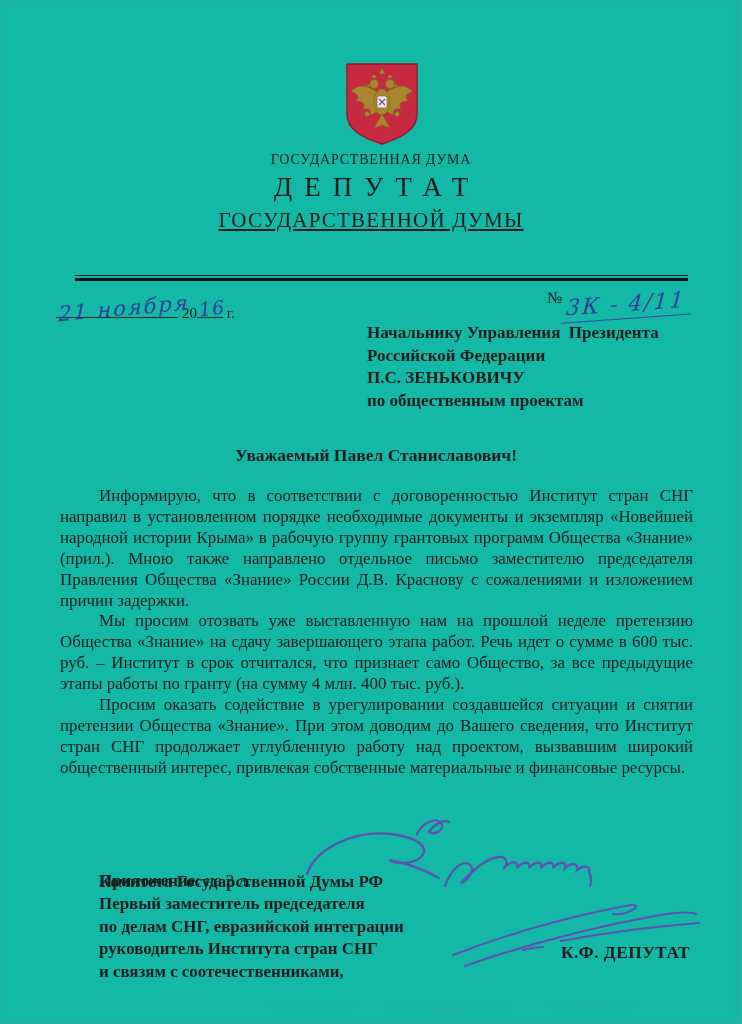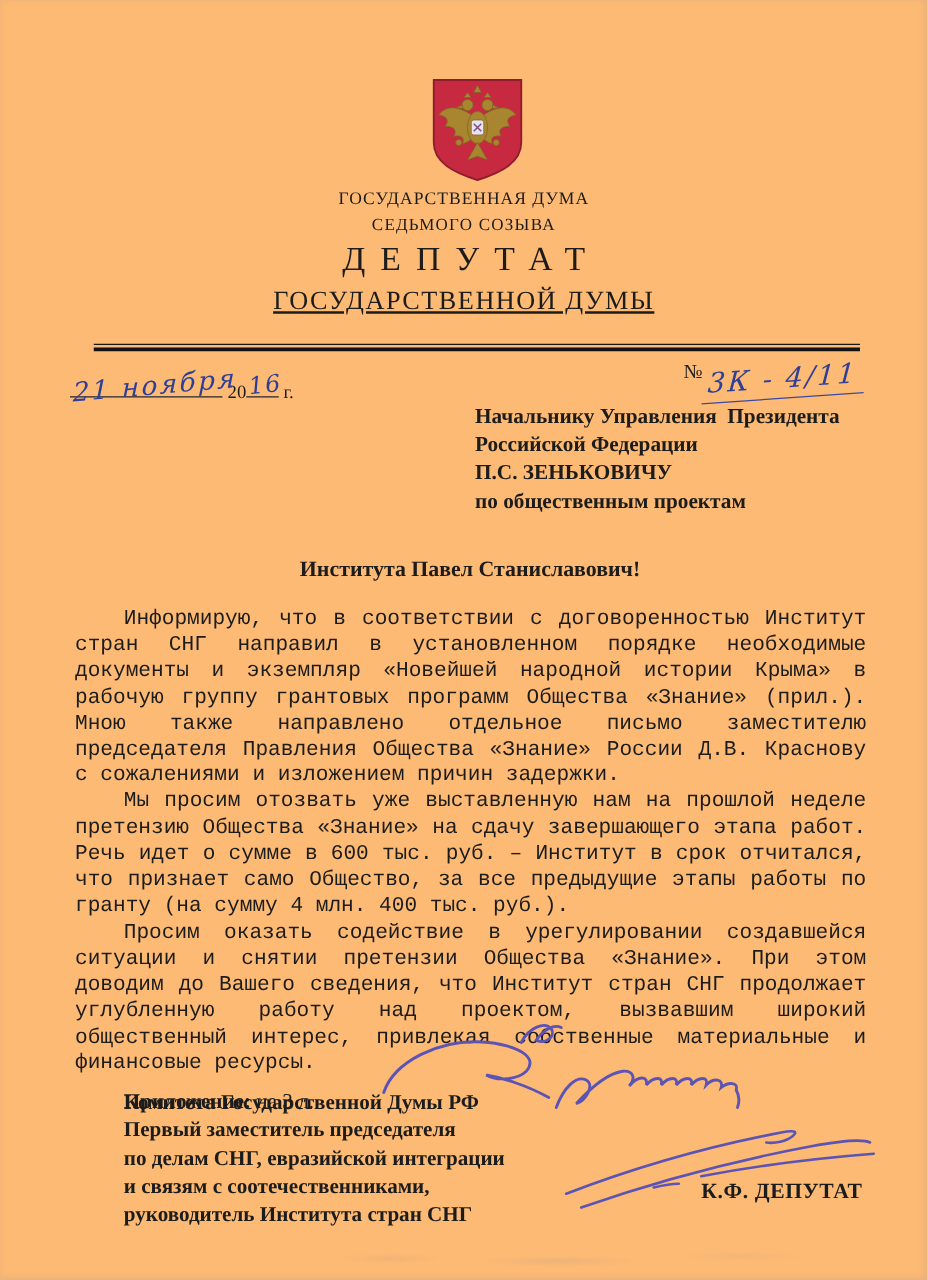--- a/index.html
+++ b/index.html
@@ -1,20 +1,20 @@
 <!DOCTYPE html>
 <html><head>
 <meta charset="utf-8">
 <style>
   html,body{margin:0;padding:0;background:#e8e8ea;}
   .page{
     position:relative;
     width:742px;height:1024px;
     margin:0 auto;
-    background:#fdba74;
+    background:#14b8a6;
     box-shadow:inset -3px 0 6px rgba(150,150,160,.15), inset 0 -2px 5px rgba(150,150,160,.12);
     font-family:"Liberation Serif", serif;
     color:#1c1c1c;
     overflow:hidden;
   }
   
   .emblem{position:absolute;left:343px;top:62px;width:78px;height:84px;}
   
   .letterhead{position:absolute;top:151px;left:0;width:742px;text-align:center;line-height:1.32;}
   .lh-small1{font-size:14px;letter-spacing:.8px;}
@@ -36,29 +36,29 @@
   .date-blank1 .hw-date{position:absolute;left:0;bottom:-3px;}
   .hw-year{display:inline-block;font-size:19px;transform:rotate(-6deg);letter-spacing:1px;}
   .year-blank{display:inline-block;width:26px;border-bottom:1.3px solid #24242c;
               position:relative;height:18px;}
   .year-blank .hw-year{position:absolute;left:2px;bottom:-2px;}
   .num-right{position:absolute;right:0;top:0;white-space:nowrap;}
   .num-label{font-size:16px;vertical-align:8px;}
   .hw-num{display:inline-block;font-size:22px;transform:rotate(-4deg) skewX(-8deg);
           letter-spacing:2px;padding:0 6px 2px 4px;border-bottom:1.6px solid #3a49a2;}
   
-  .addressee{position:absolute;top:322px;left:380px;font-weight:bold;font-size:17px;line-height:22.6px;}
+  .addressee{position:absolute;top:322px;left:367px;font-weight:bold;font-size:17px;line-height:22.6px;}
   .addr-line{white-space:pre-wrap;}
   
   .salutation{position:absolute;top:445px;left:60px;width:632px;text-align:center;
               font-weight:bold;font-size:17.5px;}
   
   .body-text{position:absolute;top:486px;left:60px;width:633px;text-align:justify;
              font-size:16.9px;line-height:20.9px;}
-  .body-text p{margin:0;text-indent:39px;font-family:Liberation Mono, monospace;}
+  .body-text p{margin:0;text-indent:39px;}
   
   .attachment{position:absolute;top:836px;left:99px;font-size:16.9px;margin-top:35px;}
   .attachment b{font-weight:bold;}
   
   .sigblock{position:absolute;top:871px;left:99px;width:593px;height:95px;}
   .sig-lines{font-weight:bold;font-size:16.9px;line-height:22.4px;}
   .signer{position:absolute;right:2px;bottom:3px;font-weight:bold;font-size:17.3px;letter-spacing:.5px;}
   
   .sig1{position:absolute;left:293px;top:810px;}
   .sig2{position:absolute;left:443px;top:893px;}
@@ -97,21 +97,20 @@
 
       <circle cx="24" cy="52" r="2.5"></circle>
       <circle cx="54" cy="52" r="2.5"></circle>
     </g>
     <rect x="34" y="34" width="10" height="12" rx="2" fill="#e9e3ee" stroke="#7d6320" stroke-width="0.6"></rect>
     <path d="M36 37 L42 43 M42 37 L36 43" stroke="#7a4f86" stroke-width="1.2"></path>
   </svg>
 
   <div class="letterhead">
     <div class="lh-small1">ГОСУДАРСТВЕННАЯ ДУМА</div>
-    <div class="lh-small3">СЕДЬМОГО СОЗЫВА</div>
     <div class="lh-deputy">ДЕПУТАТ</div>
     <div class="lh-duma">ГОСУДАРСТВЕННОЙ ДУМЫ</div>
   </div>
 
   <div class="rule"></div>
 
   <div class="dateline">
     <div class="date-left">
       <span class="date-blank1"><span class="hw hw-date">21 ноября</span></span><span>20</span><span class="year-blank"><span class="hw hw-year">16</span></span>&nbsp;<span>г.</span>
     </div>
@@ -120,21 +119,21 @@
     </div>
   </div>
 
   <div class="addressee">
     <div class="addr-line">Начальнику Управления  Президента</div>
     <div class="addr-line">Российской Федерации</div>
     <div class="addr-line">П.С. ЗЕНЬКОВИЧУ</div>
     <div class="addr-line">по общественным проектам</div>
   </div>
 
-  <div class="salutation">Института Павел Станиславович!</div>
+  <div class="salutation">Уважаемый Павел Станиславович!</div>
 
   <div class="body-text">
     <p>Информирую, что в соответствии с договоренностью Институт стран СНГ направил в установленном порядке необходимые документы и экземпляр «Новейшей народной истории Крыма» в рабочую группу грантовых программ Общества «Знание» (прил.). Мною также направлено отдельное письмо заместителю председателя Правления Общества «Знание» России Д.В. Краснову с сожалениями и изложением причин задержки.</p>
     <p>Мы просим отозвать уже выставленную нам на прошлой неделе претензию Общества «Знание» на сдачу завершающего этапа работ. Речь идет о сумме в 600 тыс. руб. – Институт в срок отчитался, что признает само Общество, за все предыдущие этапы работы по гранту (на сумму 4 млн. 400 тыс. руб.).</p>
     <p>Просим оказать содействие в урегулировании создавшейся ситуации и снятии претензии Общества «Знание». При этом доводим до Вашего сведения, что Институт стран СНГ продолжает углубленную работу над проектом, вызвавшим широкий общественный интерес, привлекая собственные материальные и финансовые ресурсы.</p>
   </div>
 
   <div class="attachment"><b>Приложение:</b><span> на 3 л.</span></div>
 
   <svg class="sig1" width="335" height="85" viewBox="0 0 335 85" xmlns="http://www.w3.org/2000/svg">
@@ -144,22 +143,22 @@
       <path d="M152 76 C158 60 168 50 176 54 C183 58 176 70 168 73 C178 62 192 49 205 47 C213 46 216 52 211 58"></path>
       <path d="M211 58 C218 50 226 51 224 58 C230 51 238 51 236 58 C242 51 250 51 248 58 C254 51 262 51 260 58 C266 51 274 51 272 58 C278 52 286 53 284 60 C290 55 298 56 296 62 C298 66 299 71 297 76"></path>
     </g>
   </svg>
 
   <div class="sigblock">
     <div class="sig-lines">
       <div>Комитета Государственной Думы РФ</div>
       <div>Первый заместитель председателя</div>
       <div>по делам СНГ, евразийской интеграции</div>
+      <div>руководитель Института стран СНГ</div>
       <div>и связям с соотечественниками,</div>
-      <div>руководитель Института стран СНГ</div>
     </div>
     <div class="signer">К.Ф. ДЕПУТАТ</div>
   </div>
 
   <svg class="sig2" width="262" height="75" viewBox="0 0 262 75" xmlns="http://www.w3.org/2000/svg">
     <g fill="none" stroke="#5b54b4" stroke-width="2.1" stroke-linecap="round">
       <path d="M10 62 C62 42 124 24 182 13 C192 11 196 12 191 16 C186 20 177 22 170 21"></path>
       <path d="M22 73 C82 52 142 36 206 24 C228 20 247 18 253 21"></path>
       <path d="M118 48 C160 40 205 34 256 30"></path>
       <path d="M80 57 C88 55 95 54 100 54"></path>

